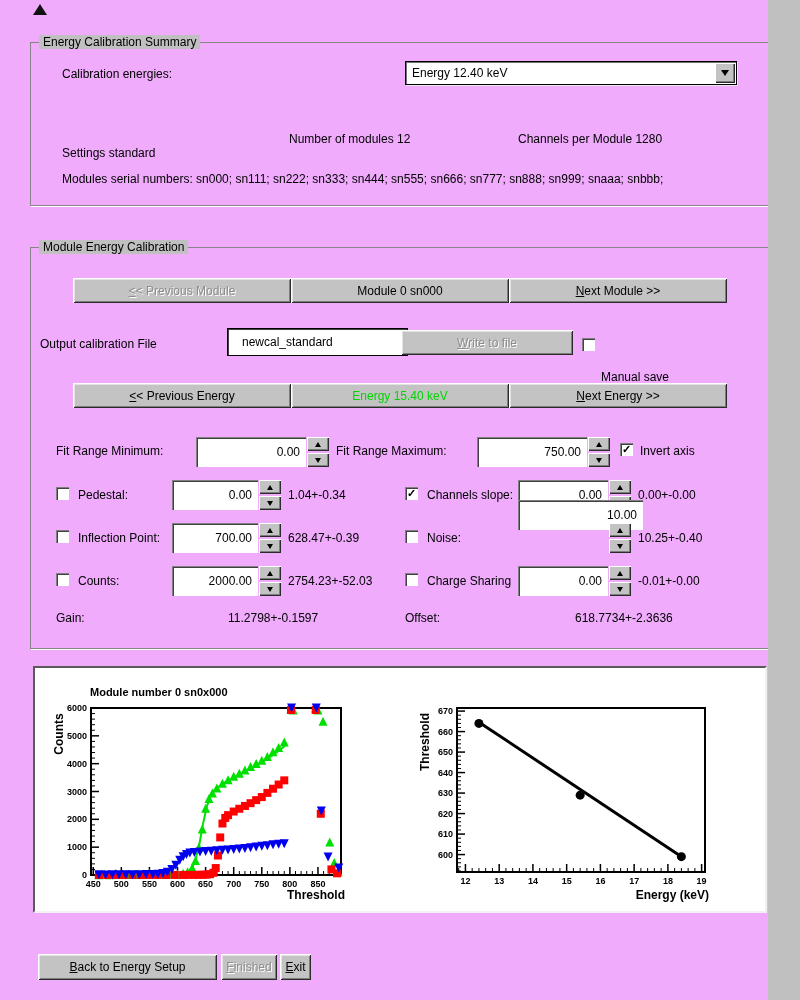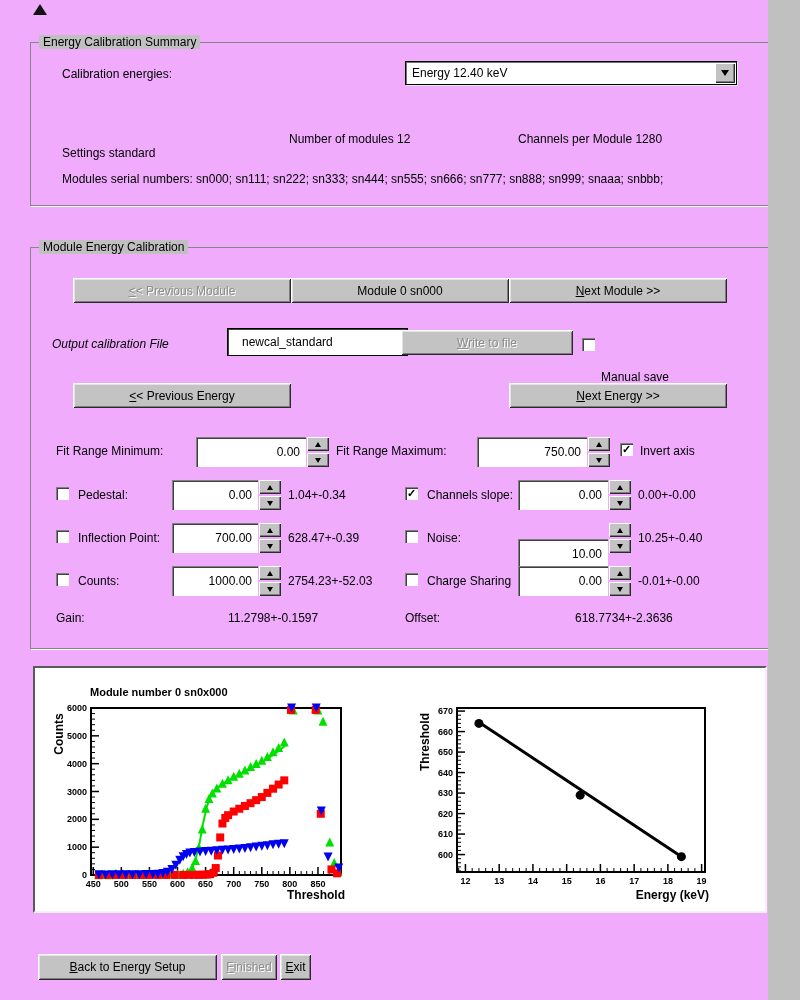--- a/index.html
+++ b/index.html
@@ -65,29 +65,30 @@
   <span class="lbl" style="left:62px;top:172px;">Modules serial numbers: sn000; sn111; sn222; sn333; sn444; sn555; sn666; sn777; sn888; sn999; snaaa; snbbb;</span>
 
   <div class="groupbox" style="left:30px;top:247px;width:738px;height:400px;">
     <span class="groupbox-title">Module Energy Calibration</span>
   </div>
 
   <div class="btn disabled" style="left:73px;top:278px;width:218px;height:25px;"><u>&lt;</u>&lt; Previous Module</div>
   <div class="btn" style="left:291px;top:278px;width:218px;height:25px;">Module 0 sn000</div>
   <div class="btn" style="left:509px;top:278px;width:218px;height:25px;"><u>N</u>ext Module &gt;&gt;</div>
 
-  <span class="lbl" style="left:52px;top:337px;font-style:italic;">Output calibration File</span>
+  <span class="lbl" style="left:40px;top:337px;">Output calibration File</span>
   <input class="textfield" style="left: 228px; top: 329px; width: 165px; height: 26px;" value="newcal_standard">
   <div class="btn disabled" style="left:401px;top:330px;width:172px;height:25px;"><u>W</u>rite to file</div>
   <div class="checkbox" style="left:582px;top:338px;">
     <span class="check-glyph">✓</span>
   </div>
   <span class="lbl" style="left:601px;top:338px;margin-top:32px;">Manual save</span>
 
   <div class="btn" style="left:73px;top:383px;width:218px;height:25px;"><u>&lt;</u>&lt; Previous Energy</div>
+  <div class="btn" style="left: 291px; top: 383px; width: 218px; height: 25px; color: rgb(0, 213, 0);">Energy 15.40 keV</div>
   <div class="btn" style="left:509px;top:383px;width:218px;height:25px;"><u>N</u>ext Energy &gt;&gt;</div>
 
   <span class="lbl" style="left:56px;top:444px;">Fit Range Minimum:</span>
   <div class="spin-field" style="left:196px;top:437px;width:110px;height:30px;">
     <span>0.00</span>
   </div>
   <div class="spin-btn" style="left:307px;top:437px;">
       <span class="arr-up sm"></span>
     </div>
   <div class="spin-btn" style="left:307px;top:453px;">
@@ -152,37 +153,37 @@
     </div>
   <div class="spin-btn" style="left:259px;top:539px;">
       <span class="arr-down sm"></span>
     </div>
   <span class="lbl" style="left:288px;top:531px;">628.47+-0.39</span>
 
   <div class="checkbox" style="left:405px;top:530px;">
       <span class="check-glyph">✓</span>
     </div>
   <span class="lbl" style="left:427px;top:531px;">Noise:</span>
-  <div class="spin-field" style="left:518px;top:539px;width:90px;height:30px;">
+  <div class="spin-field" style="left:518px;top:500px;width:90px;height:30px;padding-left:35px;">
       <span>10.00</span>
     </div>
   <div class="spin-btn" style="left:609px;top:523px;">
       <span class="arr-up sm"></span>
     </div>
   <div class="spin-btn" style="left:609px;top:539px;">
       <span class="arr-down sm"></span>
     </div>
   <span class="lbl" style="left:638px;top:531px;">10.25+-0.40</span>
 
   <div class="checkbox" style="left:56px;top:573px;">
       <span class="check-glyph">✓</span>
     </div>
   <span class="lbl" style="left:78px;top:574px;">Counts:</span>
   <div class="spin-field" style="left:172px;top:566px;width:86px;height:30px;">
-      <span>1000.00</span>
+      <span>2000.00</span>
     </div>
   <div class="spin-btn" style="left:259px;top:566px;">
       <span class="arr-up sm"></span>
     </div>
   <div class="spin-btn" style="left:259px;top:582px;">
       <span class="arr-down sm"></span>
     </div>
   <span class="lbl" style="left:288px;top:574px;">2754.23+-52.03</span>
 
   <div class="checkbox" style="left:405px;top:573px;">

